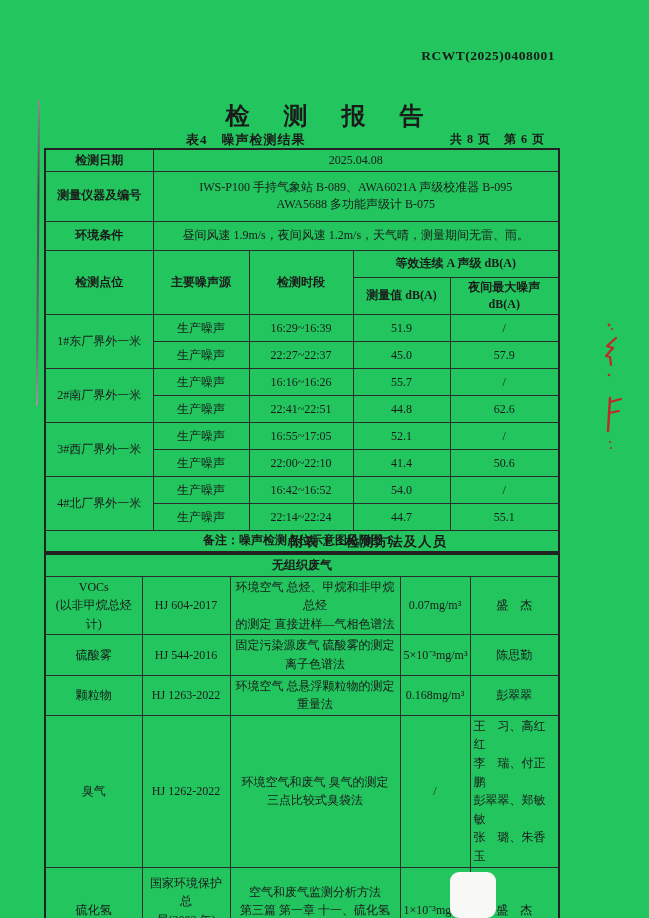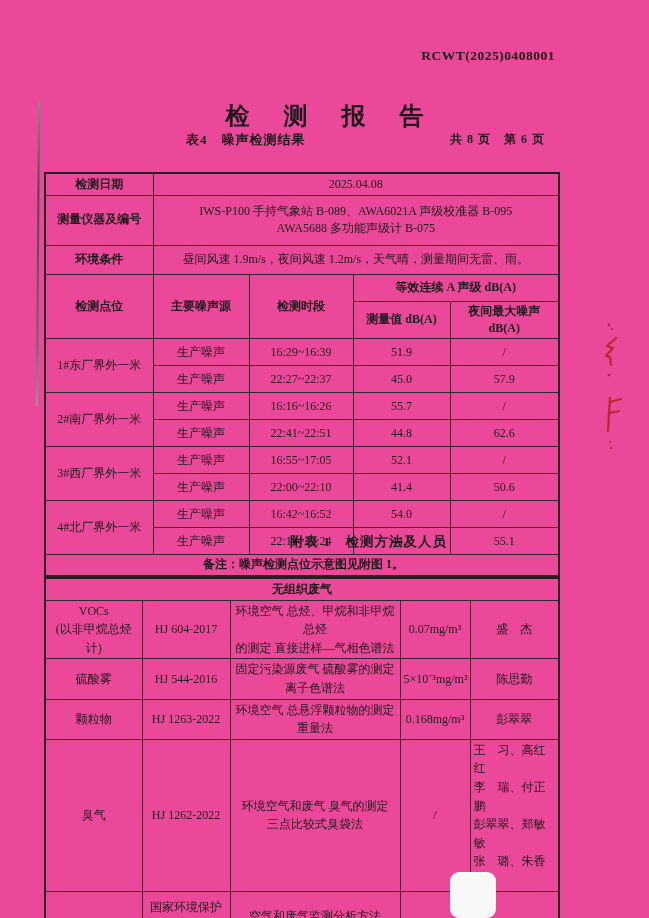--- a/index.html
+++ b/index.html
@@ -1,19 +1,19 @@
 <!DOCTYPE html>
 <html><head>
 <meta charset="utf-8">
 <style>
   html,body{margin:0;padding:0;background:#e9e9e9;}
   .page{
     position:relative;
     width:649px;height:918px;
-    background:#ec4899;
+    background:#22c55e;
     font-family:"Liberation Serif", serif;
     color:#1a1a1a;
     overflow:hidden;
     margin:0 auto;
   }
   
   .report-no{
     position:absolute;top:48px;right:94px;
     font-size:13.5px;font-weight:bold;letter-spacing:.5px;
   }
@@ -28,21 +28,21 @@
   }
   .caption4{
     position:absolute;top:131px;left:186px;
     font-size:13px;font-weight:bold;letter-spacing:1px;
   }
   .pagination{
     position:absolute;top:131px;right:104px;
     font-size:12px;font-weight:bold;letter-spacing:1px;
   }
   
-  table{border-collapse:collapse;table-layout:fixed;margin-top:24px;}
+  table{border-collapse:collapse;table-layout:fixed;}
   .tbl{
     position:absolute;left:44px;width:514px;
     font-size:12px;
   }
   .tbl td{
     border:1px solid #2b2b2b;
     text-align:center;vertical-align:middle;
     padding:1px 3px;
     line-height:1.45;
     overflow:hidden;

